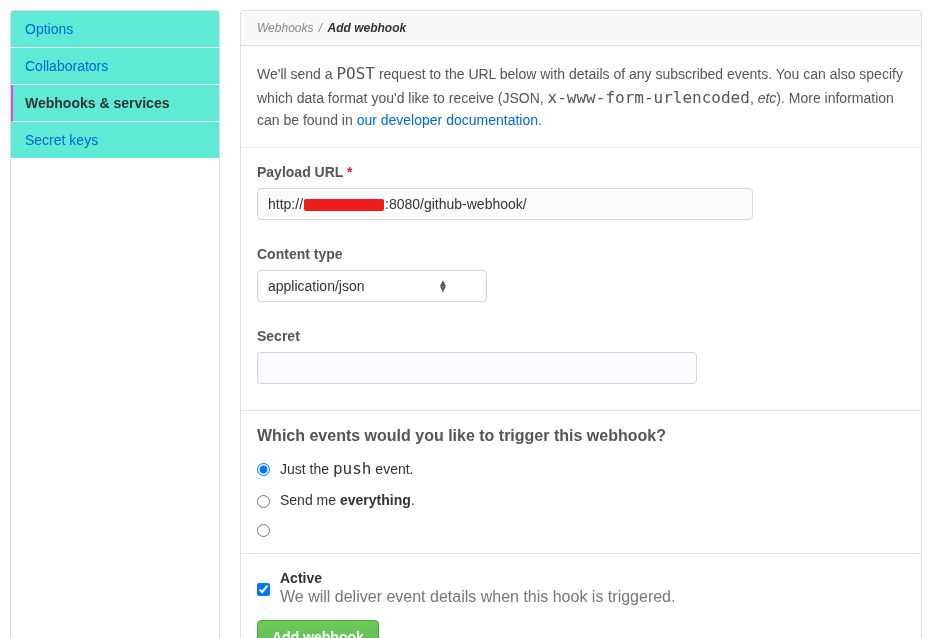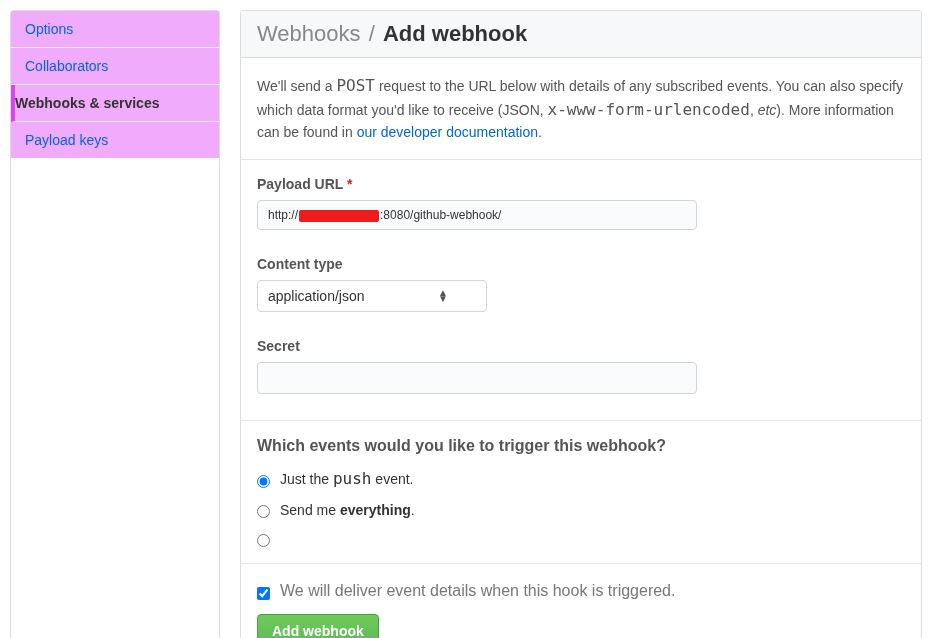--- a/index.html
+++ b/index.html
@@ -22,40 +22,41 @@
       border-radius: 3px;
       overflow: hidden;
     }
     .sidebar-item {
       display: block;
       padding: 10px 14px;
       border-bottom: 1px solid #eee;
       color: #0366d6;
       cursor: pointer;
       font-size: 14px;
-      background: #f0abfc;
+      background: #5eead4;
     }
     .sidebar-item:last-child { border-bottom: none; }
     .sidebar-item.active {
       color: #333;
       font-weight: 600;
-      border-left: 4px solid #d946ef;
-      padding-left: 0;
+      border-left: 2px solid #d946ef;
+      padding-left: 12px;
       cursor: default;
     }
     .main {
       flex: 1;
       border: 1px solid #ddd;
       border-radius: 3px;
     }
     .main-header {
       background: #f6f8fa;
       padding: 10px 16px;
       border-bottom: 1px solid #ddd;
-      font-size: 22px;
+      font-size: 12px;
+      font-style: italic;
     }
     .breadcrumb-parent { color: #888; font-weight: 400; }
     .breadcrumb-sep { color: #888; padding: 0 2px; }
     .breadcrumb-current { color: #333; font-weight: 600; }
     .main-body { padding: 16px 16px 20px 16px; }
     .description {
       color: #555;
       font-size: 14px;
       line-height: 1.5;
       margin-bottom: 4px;
@@ -111,21 +112,21 @@
       line-height: 0.6;
     }
     .events-heading {
       font-weight: 600;
       color: #555;
       font-size: 16px;
       margin-bottom: 14px;
     }
     .radio-row, .checkbox-row {
       display: flex;
-      align-items: flex-end;
+      align-items: center;
       gap: 10px;
       margin-bottom: 14px;
     }
     .radio-row input, .checkbox-row input { margin-top: 2px; }
     .radio-label { color: #333; font-size: 14px; }
     .radio-label strong { font-weight: 600; }
     .checkbox-label-block .cb-title { font-weight: 600; display: block; }
     .checkbox-label-block .cb-desc { color: #777; font-size: 16px; display: block; margin-top: 2px; }
     .btn-primary {
       background: linear-gradient(#6fcb58, #5cb85c);
@@ -140,40 +141,40 @@
     .redact {
       display: inline-block;
       background: #ee1c1c;
       width: 80px;
       height: 12px;
       border-radius: 2px;
       vertical-align: middle;
       margin: 0 1px;
     }
     .payload-display {
-      width: 440px;
+      width: 496px;
       padding: 7px 10px;
       border: 1px solid #d1d5da;
       border-radius: 4px;
-      font-size: 12px;
+      font-size: 14px;
       background: #fafbfc;
       color: #333;
       white-space: nowrap;
       overflow: hidden;
     }
   </style>
 </head>
 <body>
 
 <div class="container">
   <nav class="sidebar">
     <a class="sidebar-item">Options</a>
     <a class="sidebar-item">Collaborators</a>
     <a class="sidebar-item active">Webhooks &amp; services</a>
-    <a class="sidebar-item">Payload keys</a>
+    <a class="sidebar-item">Secret keys</a>
   </nav>
 
   <main class="main">
     <div class="main-header">
       <span class="breadcrumb-parent">Webhooks</span>
       <span class="breadcrumb-sep">/</span>
       <span class="breadcrumb-current">Add webhook</span>
     </div>
 
     <div class="main-body">
@@ -228,20 +229,21 @@
 
       <div class="radio-row">
         <input type="radio" name="events" style="">
       </div>
 
       <hr class="section-divider">
 
       <div class="checkbox-row">
         <input type="checkbox" checked="" style="">
         <div class="checkbox-label-block">
+          <span class="cb-title">Active</span>
           <span class="cb-desc">We will deliver event details when this hook is triggered.</span>
         </div>
       </div>
 
       <button class="btn-primary">Add webhook</button>
     </div>
   </main>
 </div>
 
 </body></html>

